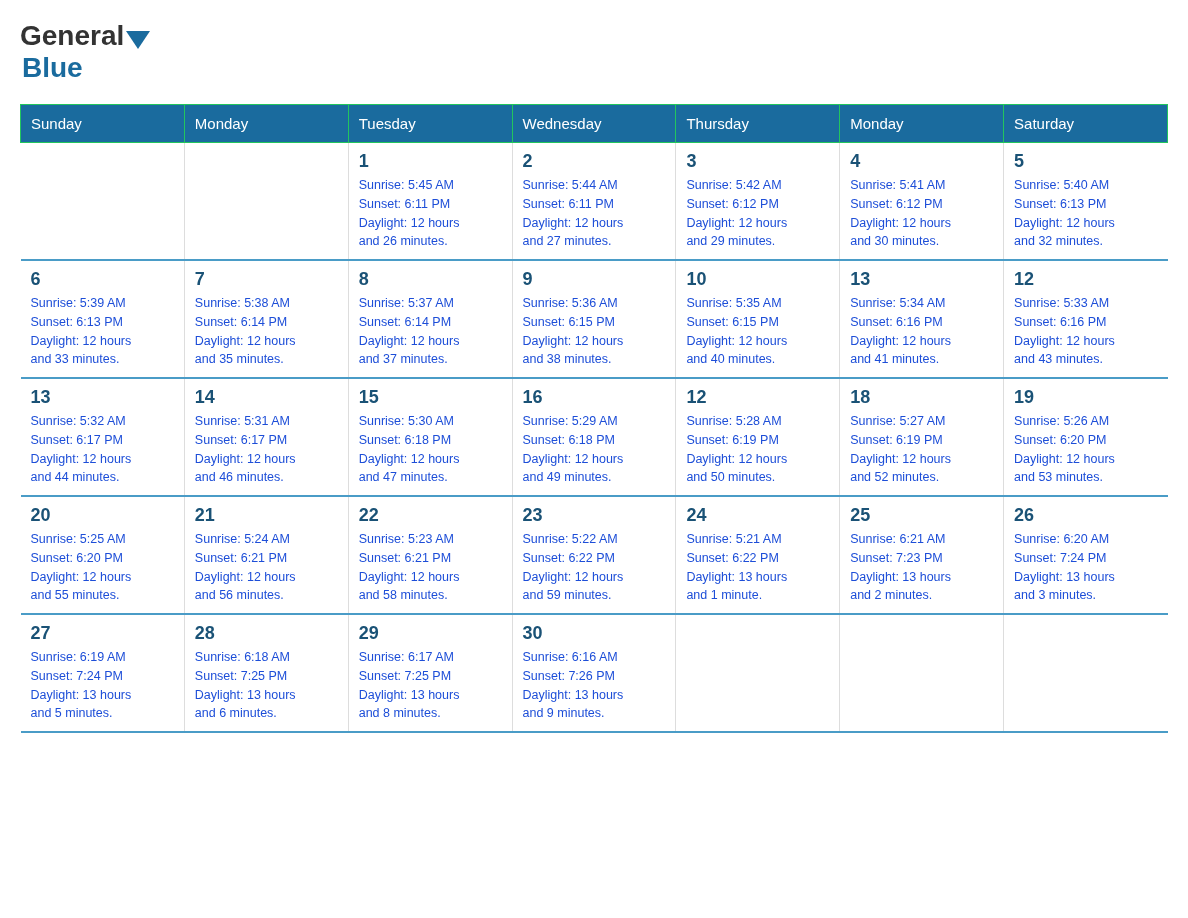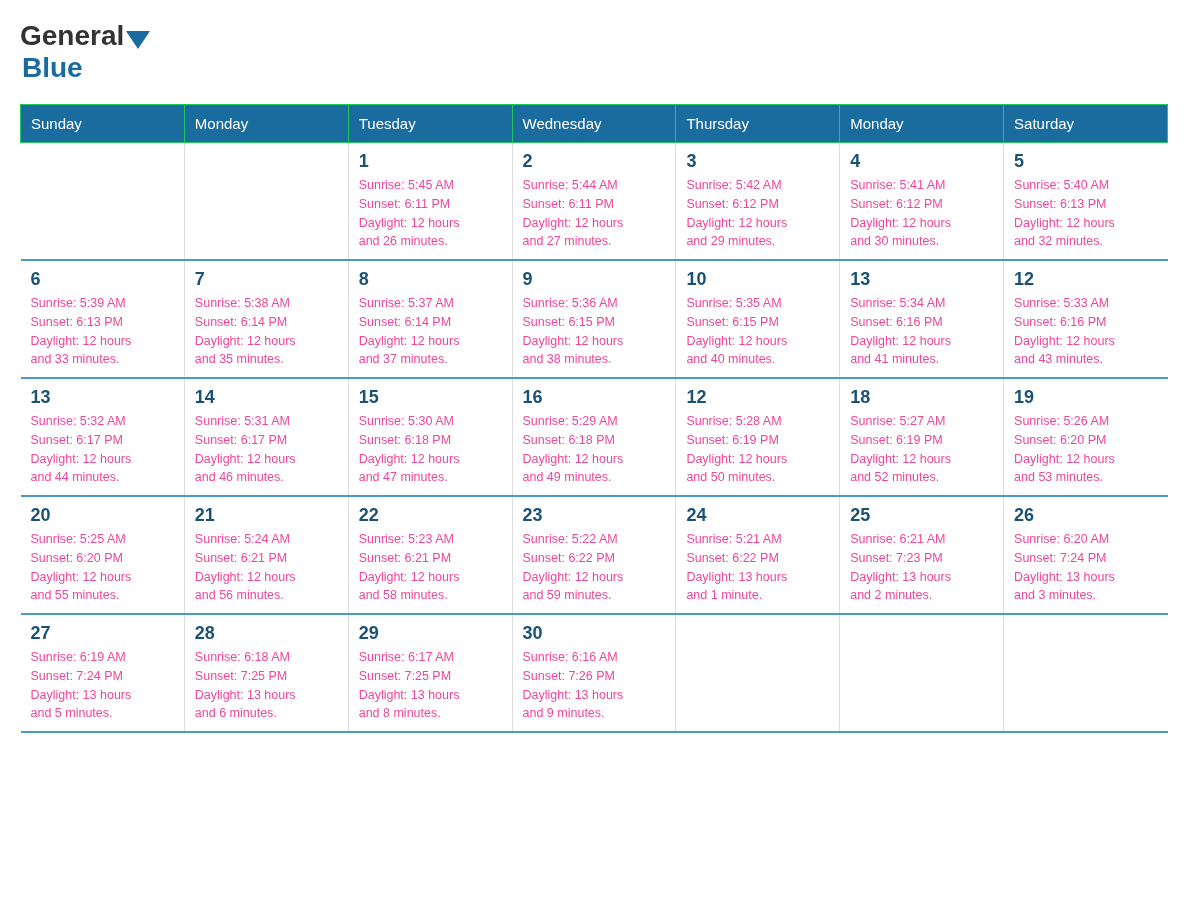--- a/index.html
+++ b/index.html
@@ -91,21 +91,21 @@
     }
     .day-number {
       font-size: 18px;
       color: #1a5276;
       font-weight: bold;
       margin-bottom: 4px;
       display: block;
     }
     .day-info {
       font-size: 12.5px;
-      color: #ec4899;
+      color: #1d4ed8;
       line-height: 1.5;
     }
     .empty-cell {
       background: #fff;
     }
   </style>
 </head>
 <body>
 
 <div class="header">

